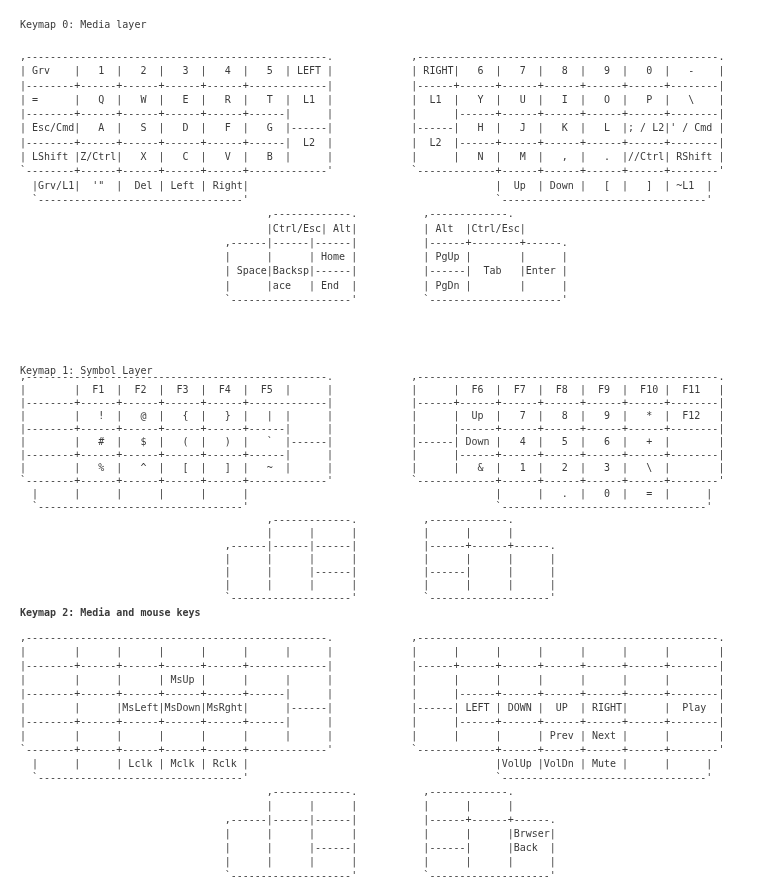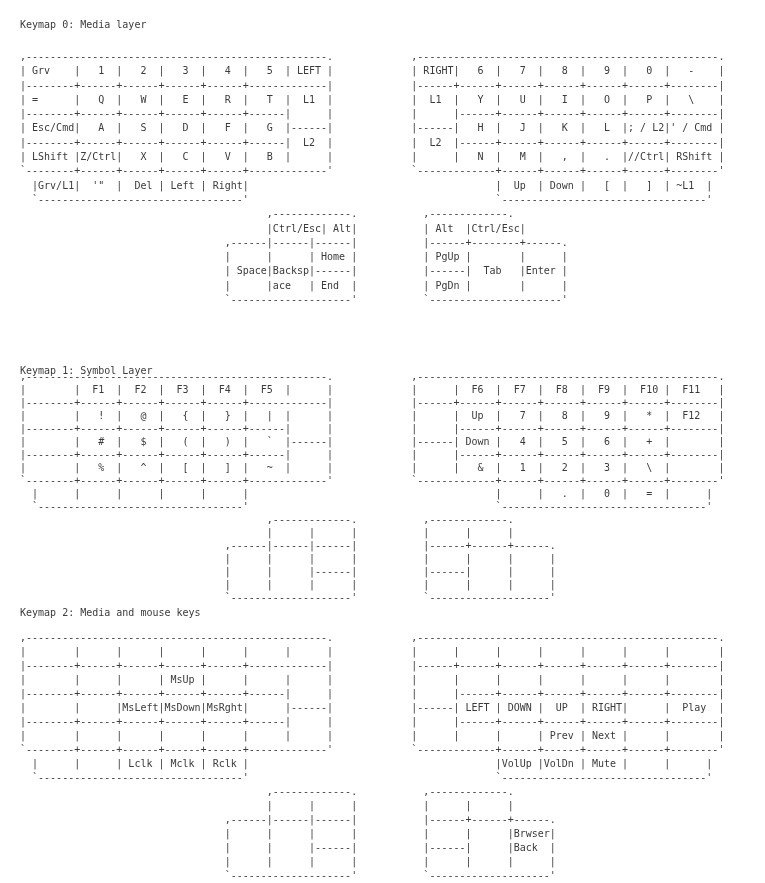--- a/index.html
+++ b/index.html
@@ -26,21 +26,21 @@
     position: absolute;
     left: 20px;
     margin: 0;
     font-family: "DejaVu Sans Mono", "Liberation Mono", monospace;
     font-size: 10px;
     color: #3b3b3b;
     white-space: pre;
   }
   .t0 { top: 18px; }
   .t1 { top: 364px; }
-  .t2 { top: 606px; }
+  .t2 { top: 606px; font-weight: bold; }
   .art0 { top: 50px;  line-height: 14.3px; }
   .art1 { top: 370px; line-height: 13px; }
   .art2 { top: 631px; line-height: 14px; }
 </style>
 </head>
 <body>
 
 <div class="km-title t0">Keymap 0: Media layer</div>
 <pre class="km-art art0">,--------------------------------------------------.             ,--------------------------------------------------.
 | Grv    |   1  |   2  |   3  |   4  |   5  | LEFT |             | RIGHT|   6  |   7  |   8  |   9  |   0  |   -    |

